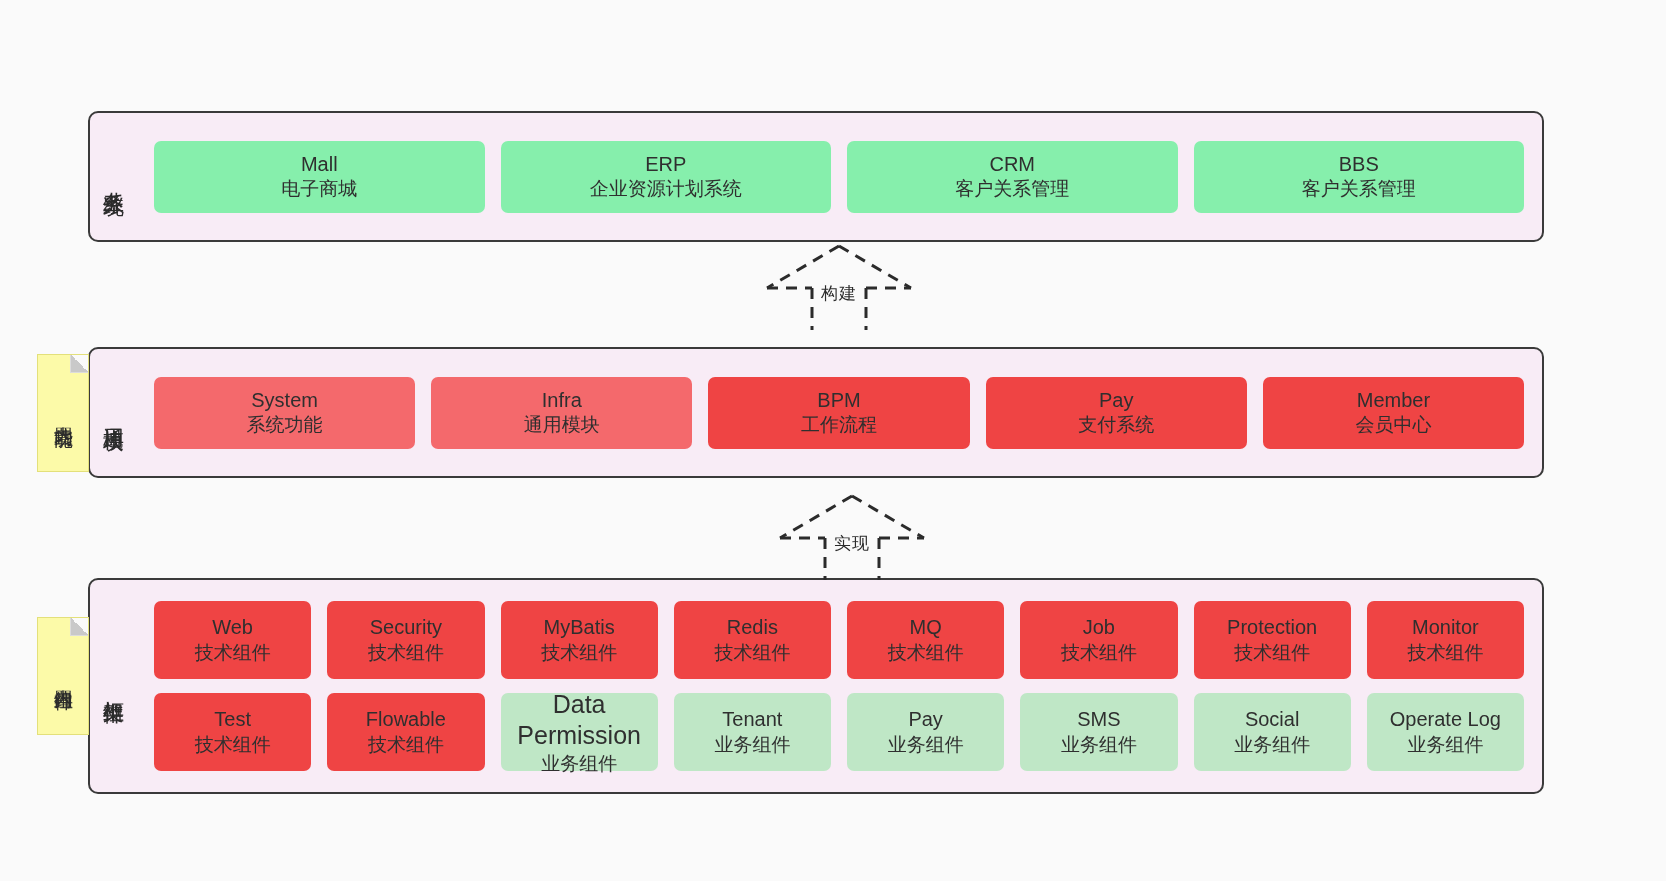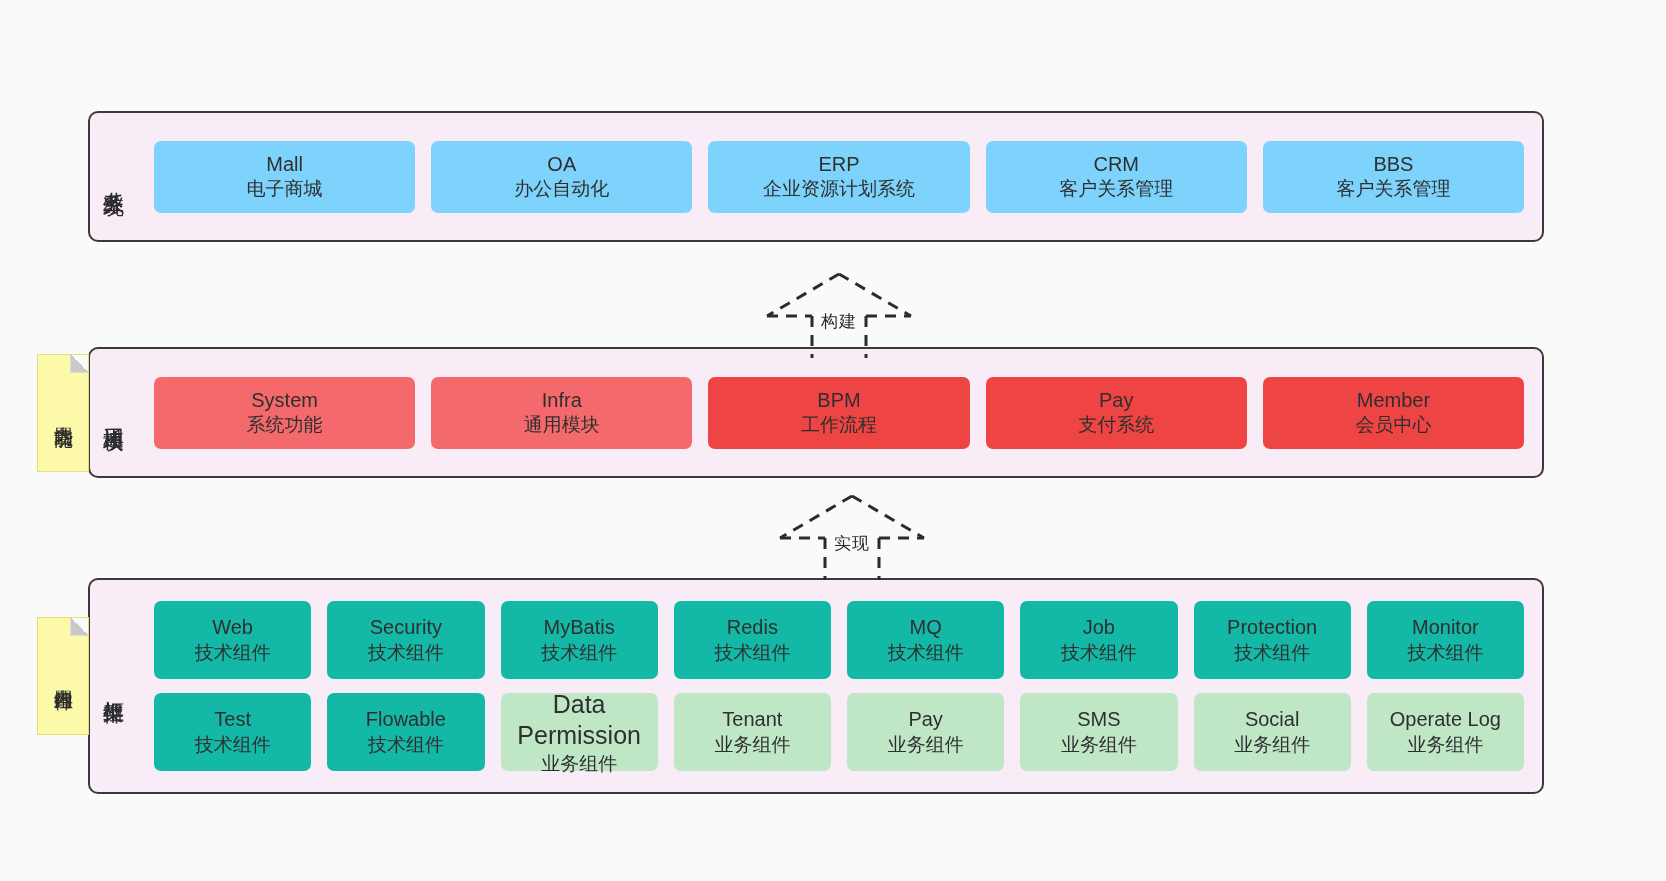--- a/index.html
+++ b/index.html
@@ -63,24 +63,24 @@
     justify-content: center;
     text-align: center;
     color: #2f2f2f;
     line-height: 1.26;
     padding: 6px 4px;
   }
   .card .en   { font-size: 20px; }
   .card .zh   { font-size: 19px; }
   .card.triple .en { font-size: 25px; }
 
-  .c-blue        { background: #7dd3fc; }
+  .c-blue        { background: #86efac; }
   .c-red         { background: #f4696c; }
   .c-pink        { background: #ef4444; }
-  .c-green       { background: #14b8a6; }
+  .c-green       { background: #ef4444; }
   .c-lightgreen  { background: #bfe7c6; }
 
   
   #layer-business { left: 88px;  top: 111px; width: 1456px; height: 131px; }
   #layer-business .card { height: 72px; }
 
   #layer-common   { left: 88px;  top: 347px; width: 1456px; height: 131px; }
   #layer-common .card { height: 72px; }
 
   #layer-framework{ left: 88px;  top: 578px; width: 1456px; height: 216px; }
@@ -127,39 +127,35 @@
     position: absolute;
     left: 50%;
     transform: translateX(-50%);
     top: 42px;
     font-size: 17px;
     color: #2b2b2b;
     background: transparent;
     white-space: nowrap;
     letter-spacing: 1px;
   }
-  #arrow-build     { left: 759px; top: 268px; text-align: right; }
+  #arrow-build     { left: 759px; top: 240px; text-align: right; }
   #arrow-implement { left: 772px; top: 490px; }
 </style>
 </head>
 <body>
 
 <div id="canvas">
 
   <div class="layer" id="layer-business">
     <div class="layer-title">业务系统</div>
     <div class="layer-body">
       <div class="row">
         <div class="card c-blue">
           <span class="en">Mall</span>
           <span class="zh">电子商城</span>
-        </div>
-        <div class="card c-blue">
-          <span class="en">OA</span>
-          <span class="zh">办公自动化</span>
         </div>
         <div class="card c-blue">
           <span class="en">ERP</span>
           <span class="zh">企业资源计划系统</span>
         </div>
         <div class="card c-blue">
           <span class="en">CRM</span>
           <span class="zh">客户关系管理</span>
         </div>
         <div class="card c-blue">

